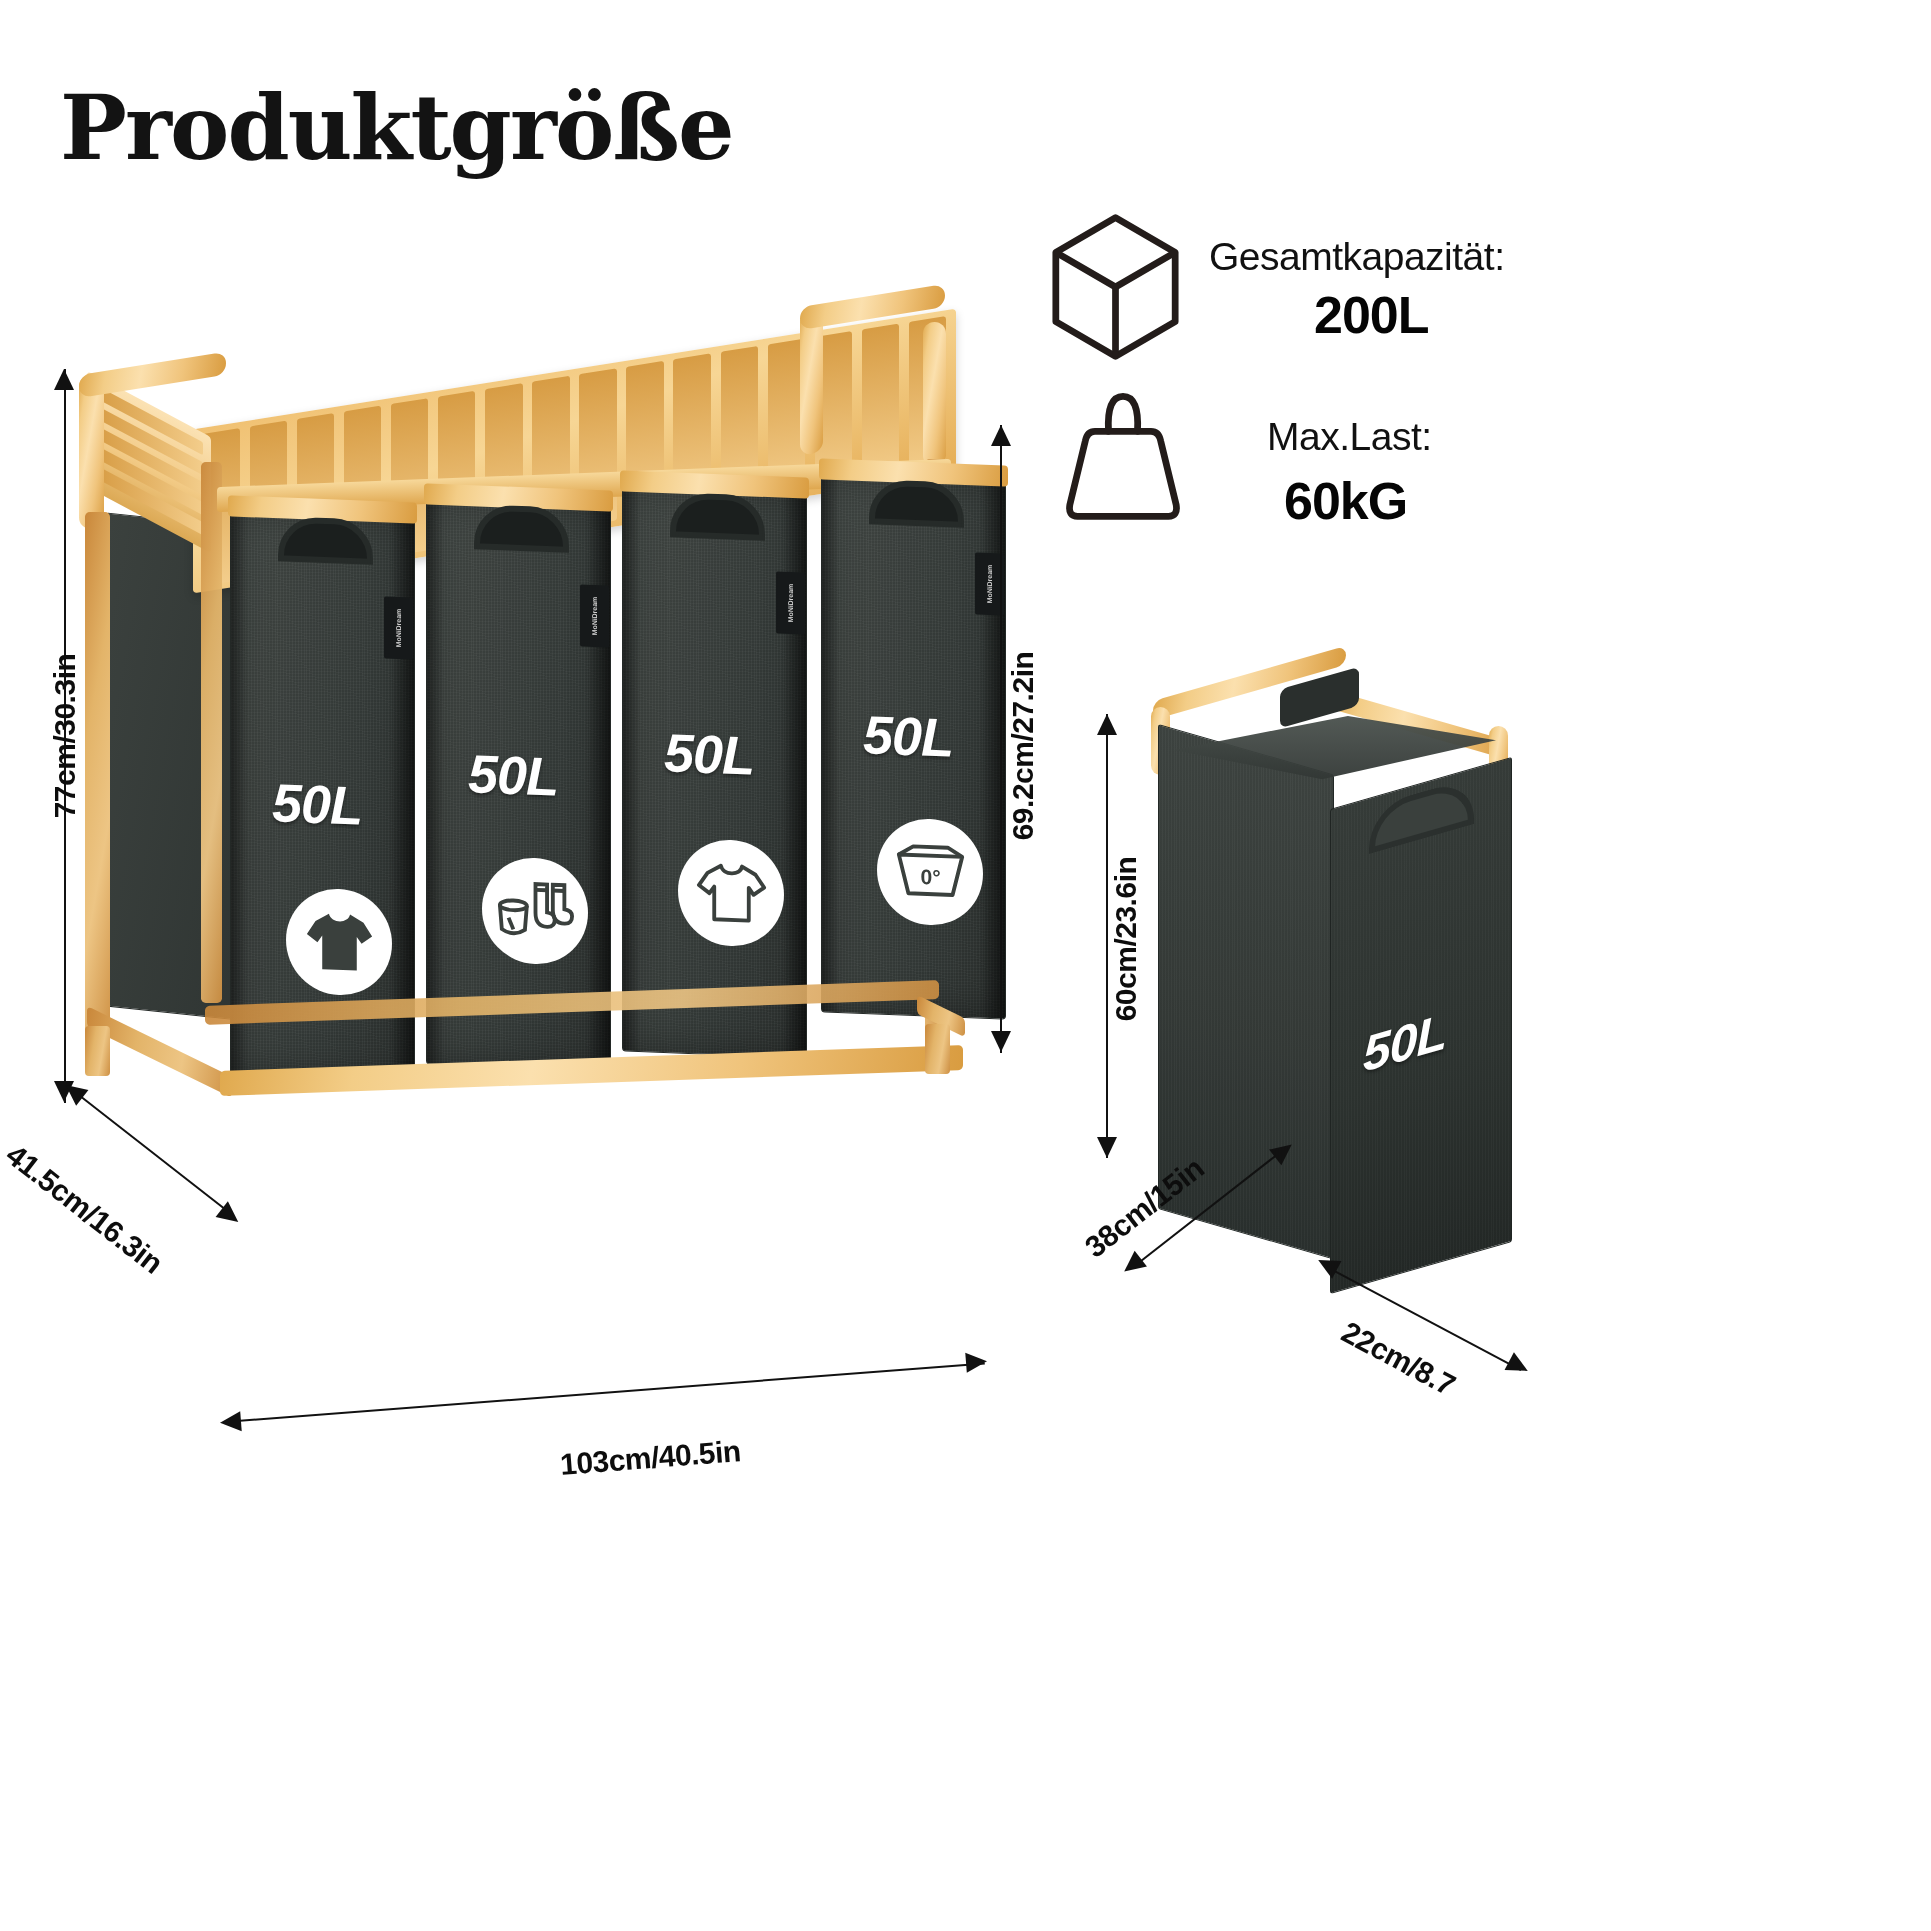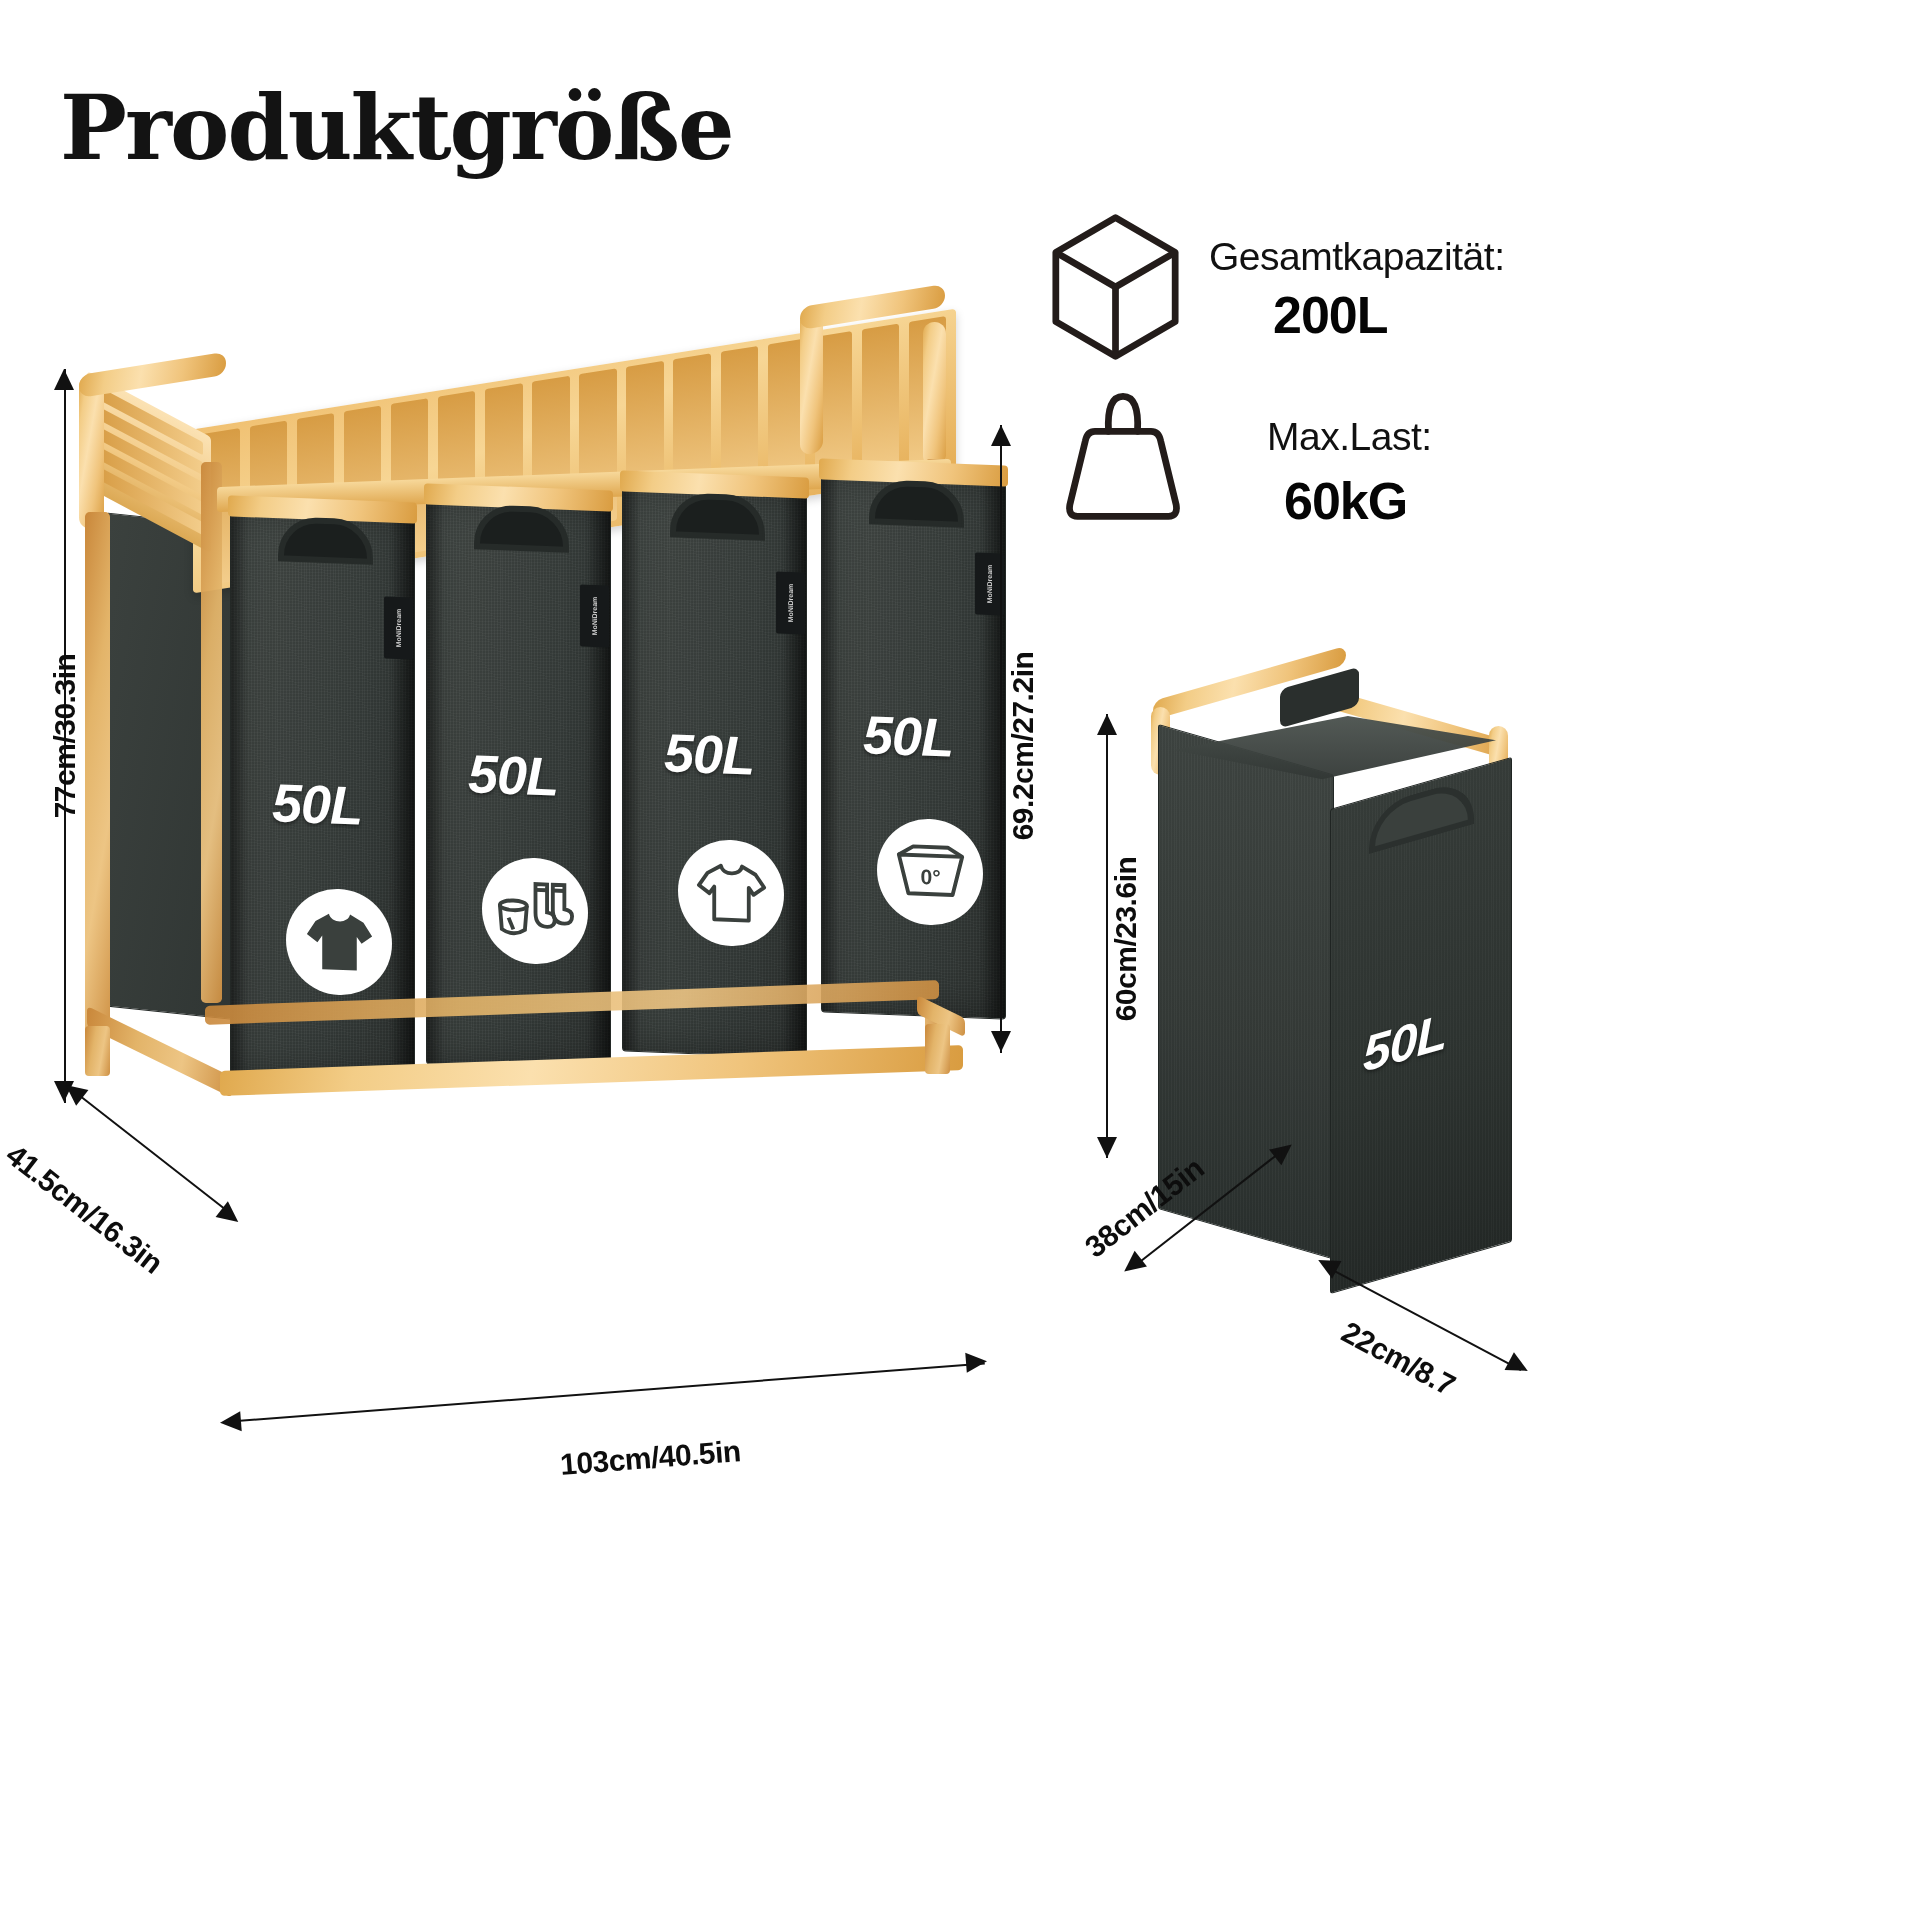--- a/index.html
+++ b/index.html
@@ -298,21 +298,21 @@
 <div class="abs" style="left:1048px;top:210px;width:135px;height:154px;">
   <svg width="135" height="154" viewBox="0 0 140 160">
     <g fill="none" stroke="#231c1a" stroke-width="7" stroke-linejoin="round">
       <path d="M70 8 L132 44 L132 116 L70 152 L8 116 L8 44 Z"></path>
       <path d="M8 44 L70 80 L132 44"></path>
       <path d="M70 80 L70 152"></path>
     </g>
   </svg>
 </div>
 <div class="abs spec-label" style="left:1209px;top:235px;">Gesamtkapazität:</div>
-<div class="abs spec-value" style="left:1273px;top:285px;">200L</div>
+<div class="abs spec-value" style="left:1314px;top:285px;">200L</div>
 
 <div class="abs" style="left:1060px;top:381px;width:126px;height:145px;">
   <svg width="126" height="145" viewBox="0 0 130 150">
     <g fill="none" stroke="#231c1a" stroke-width="7" stroke-linejoin="round" stroke-linecap="round">
       <path d="M50 52 Q48 16 65 16 Q82 16 80 52"></path>
       <path d="M36 52 L94 52 Q102 52 104 62 L120 128 Q122 140 112 140 L18 140 Q8 140 10 128 L26 62 Q28 52 36 52 Z"></path>
     </g>
   </svg>
 </div>
 <div class="abs spec-label" style="left:1267px;top:415px;">Max.Last:</div>

